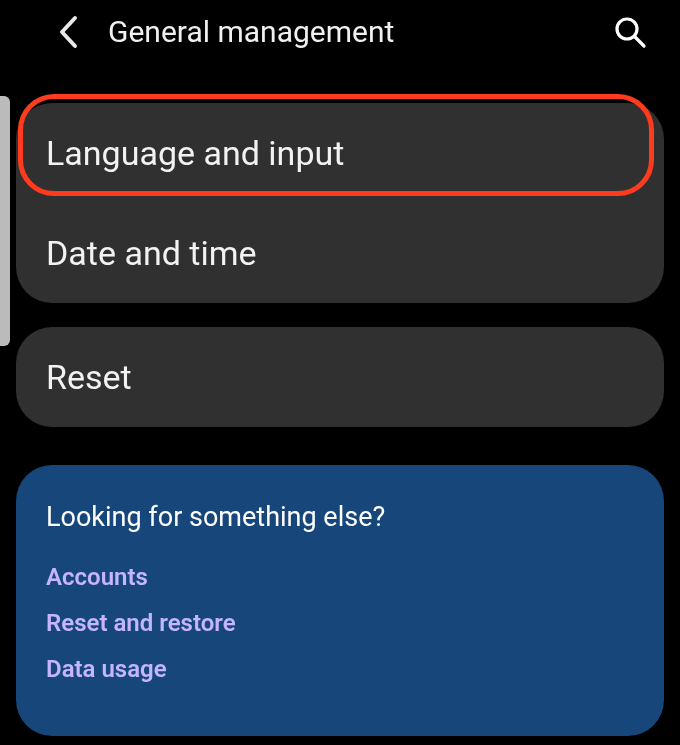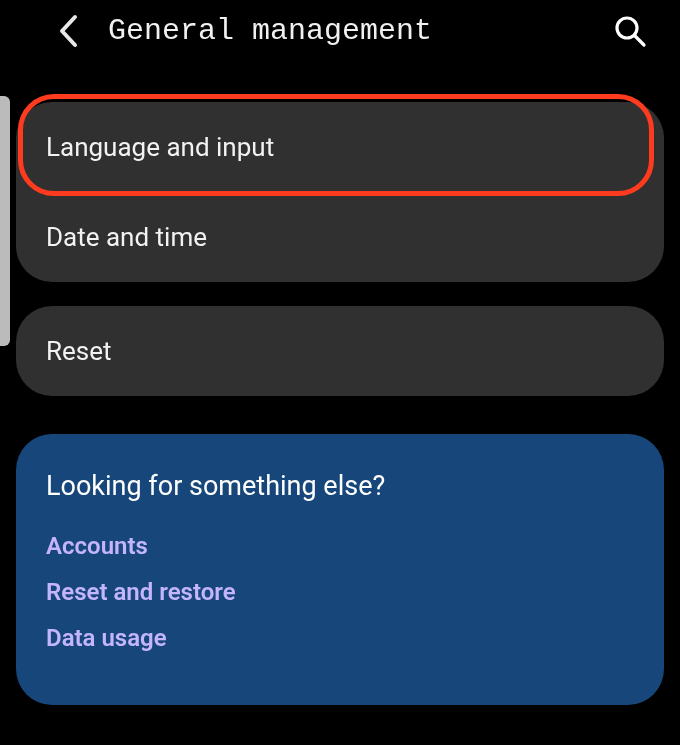--- a/index.html
+++ b/index.html
@@ -14,21 +14,20 @@
       font-family: -apple-system, BlinkMacSystemFont, "Segoe UI", Roboto, sans-serif;
       color: #ffffff;
       overflow: hidden;
       position: relative;
     }
     .header {
       display: flex;
       align-items: flex-start;
       padding: 14px 18px 14px 48px;
       position: relative;
-      font-family: Liberation Mono, monospace;
     }
     .back-btn {
       position: absolute;
       left: 48px;
       top: 50%;
       transform: translateY(-50%);
       width: 40px;
       height: 40px;
       display: flex;
       align-items: center;
@@ -54,21 +53,21 @@
       cursor: pointer;
     }
     .card-group {
       margin: 40px 16px 0 16px;
       background: #303030;
       border-radius: 36px;
       overflow: hidden;
     }
     .card-item {
       padding: 30px 30px;
-      font-size: 26px;
+      font-size: 34px;
       color: #f2f2f2;
       cursor: pointer;
     }
     .highlight-box {
       position: absolute;
       border: 5px solid #ff3b1f;
       border-radius: 36px;
       pointer-events: none;
     }
     .card-group.second {

